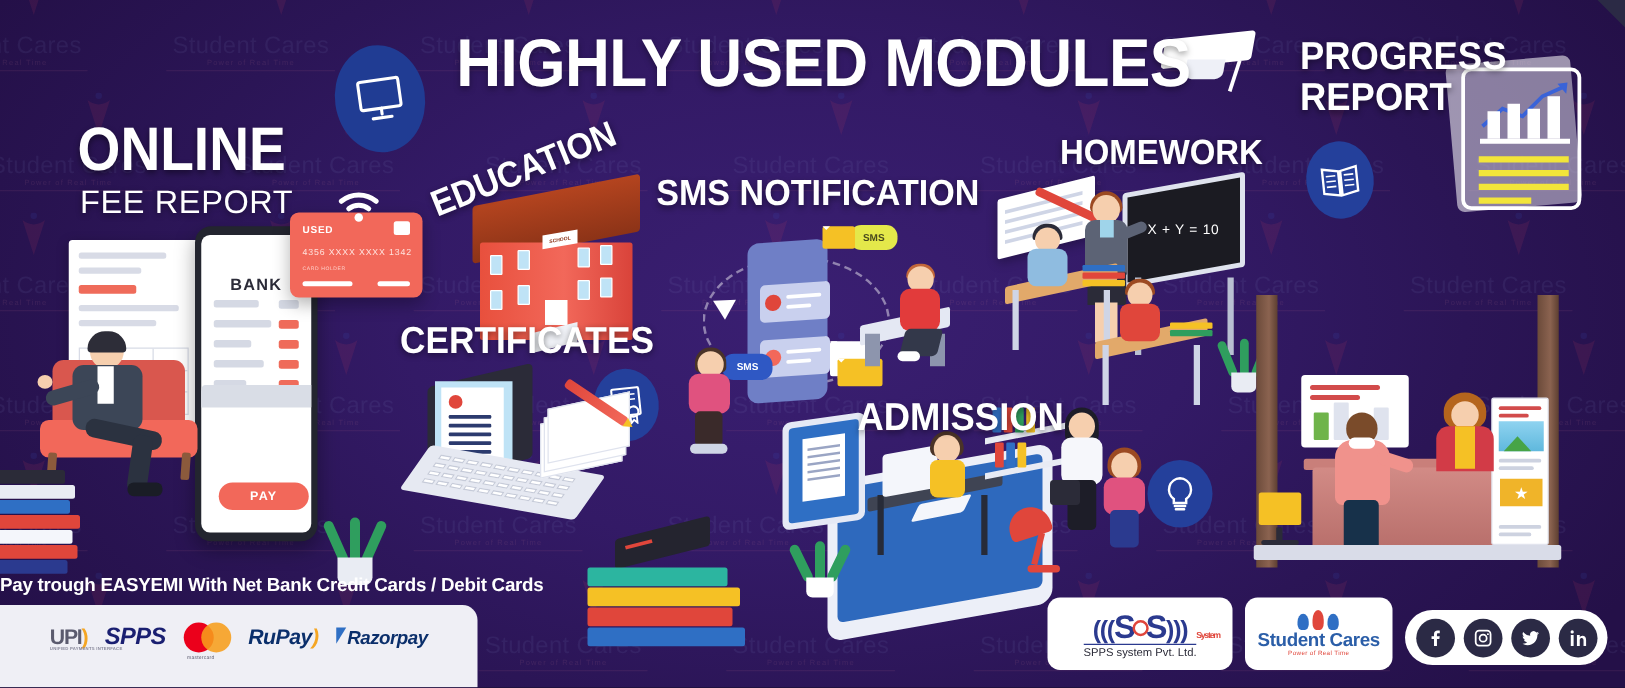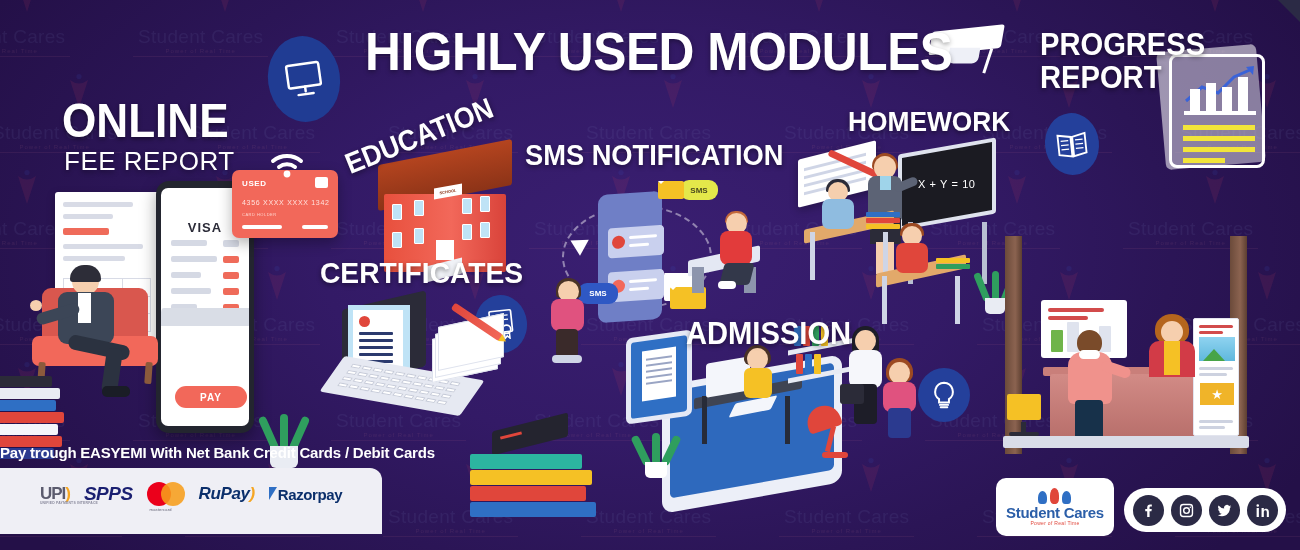--- a/index.html
+++ b/index.html
@@ -268,38 +268,38 @@
   .walk-group{ position:absolute; left:846px; top:330px; width:110px; height:160px;}
   .wg-p{ position:absolute; width:40px; height:96px;}
   .wg-p .head{ position:absolute; left:9px; top:0; width:21px; height:22px; background:#f6cfae; border-radius:50%;}
   .wg-p .hair{ position:absolute; left:6px; top:-4px; width:27px; height:24px; border-radius:14px 14px 8px 8px;}
   .wg-p .body{ position:absolute; left:3px; top:20px; width:33px; height:38px; border-radius:8px;}
   .wg-p .legs{ position:absolute; left:8px; top:54px; width:23px; height:40px; border-radius:4px;}
   .satchel{ position:absolute; left:2px; top:44px; width:24px; height:20px; background:#2b2b38; border-radius:3px;}
 
   
   .bottom-bar{
-    position:absolute; left:0; bottom:16px; width:382px; height:66px;
+    position:absolute; left:0; bottom:0; width:382px; height:66px;
     background:#efeff5; border-radius:0 12px 0 0;
   }
   .bottom-bar .pay-text{
     position:absolute; left:0; right:0; top:-24px; text-align:center;
     color:#fff; font-size:15px; font-weight:700; letter-spacing:-.2px; white-space:nowrap;
   }
   .paylogos{ position:absolute; left:0; right:0; top:14px; display:flex; align-items:center; justify-content:center; gap:14px;}
   .logo-upi{ font-size:17px; font-weight:700; color:#5b5b6e; letter-spacing:-1px; position:relative;}
   .logo-upi span{ font-size:3.4px; display:block; letter-spacing:.2px; color:#8a8a9c; position:absolute; left:0; top:17px; white-space:nowrap;}
   .logo-upi b{ color:#f5a623;}
   .logo-visa{ font-size:19px; font-weight:700; font-style:italic; color:#1a1f71; letter-spacing:-.5px;}
   .logo-mc{ position:relative; width:38px; height:24px;}
   .logo-mc i{ position:absolute; top:0; width:24px; height:24px; border-radius:50%;}
   .logo-mc span{ position:absolute; top:25px; left:3px; font-size:4px; color:#5b5b6e; letter-spacing:.2px;}
   .logo-rupay{ font-size:17px; font-weight:700; font-style:italic; color:#0b2f6b; letter-spacing:-.4px;}
   .logo-rupay b{ color:#f5a623;}
-  .logo-razor{ font-size:15px; font-weight:700; color:#0b2f6b; letter-spacing:-.4px;}
+  .logo-razor{ font-size:15px; font-weight:700; font-style:italic; color:#0b2f6b; letter-spacing:-.4px;}
   .logo-razor i{ display:inline-block; width:0; height:0; border-left:8px solid #2f6fc4; border-bottom:13px solid transparent; margin-right:1px;}
 
   .brand-spps{
     position:absolute; left:838px; bottom:14px; width:148px; height:58px;
     background:#fff; border-radius:10px; display:flex; flex-direction:column;
     align-items:center; justify-content:center;
   }
   .spps-top{ font-size:26px; font-weight:700; color:#2b3a8f; letter-spacing:-1px; line-height:1; position:relative;}
   .spps-top .tgt{ display:inline-block; width:13px; height:13px; border:2px solid #e0463b; border-radius:50%; vertical-align:middle; margin:0 -2px; position:relative;}
   .spps-top .wv{ color:#2b3a8f; font-size:20px;}
@@ -554,21 +554,21 @@
       <div class="grid">
         <i style="left:0;top:17px;width:100%;height:1px"></i>
         <i style="left:0;top:34px;width:100%;height:1px"></i>
         <i style="left:30px;top:0;width:1px;height:100%"></i>
         <i style="left:58px;top:0;width:1px;height:100%"></i>
       </div>
     </div>
 
     <div class="phone">
       <div class="phone-screen">
-        <div class="fees-title">VISA</div>
+        <div class="fees-title">BANK</div>
         <div class="fees-rows">
           <div class="fr">
               <i class="lbl" style="width:36px"></i>
               <i class="amt" style="background:#d5d9e4"></i>
             </div>
           <div class="fr">
               <i class="lbl" style="width:46px"></i>
               <i class="amt"></i>
             </div>
           <div class="fr">
@@ -1016,20 +1016,27 @@
       <div class="logo-mc">
         <i style="left:0;background:#eb001b"></i>
           <i style="left:14px;background:#f79e1b;opacity:.88"></i>
         <span>mastercard</span>
       </div>
       <div class="logo-rupay">RuPay<b>)</b></div>
       <div class="logo-razor"><i></i>Razorpay</div>
     </div>
   </div>
 
+  <div class="brand-spps">
+    <div class="spps-top">
+      <span class="wv">(((</span>S<span class="tgt"></span>S<span class="wv">)))</span>
+      <span class="sysword">System</span>
+    </div>
+    <div class="spps-bot">SPPS system Pvt. Ltd.</div>
+  </div>
 
   <div class="brand-sc">
     <div class="sc-mark">
       <i style="left:0"></i>
         <i class="mid"></i>
         <i style="left:24px"></i>
     </div>
     <div class="sc-name">Student Cares</div>
     <div class="sc-tag">Power of Real Time</div>
   </div>

